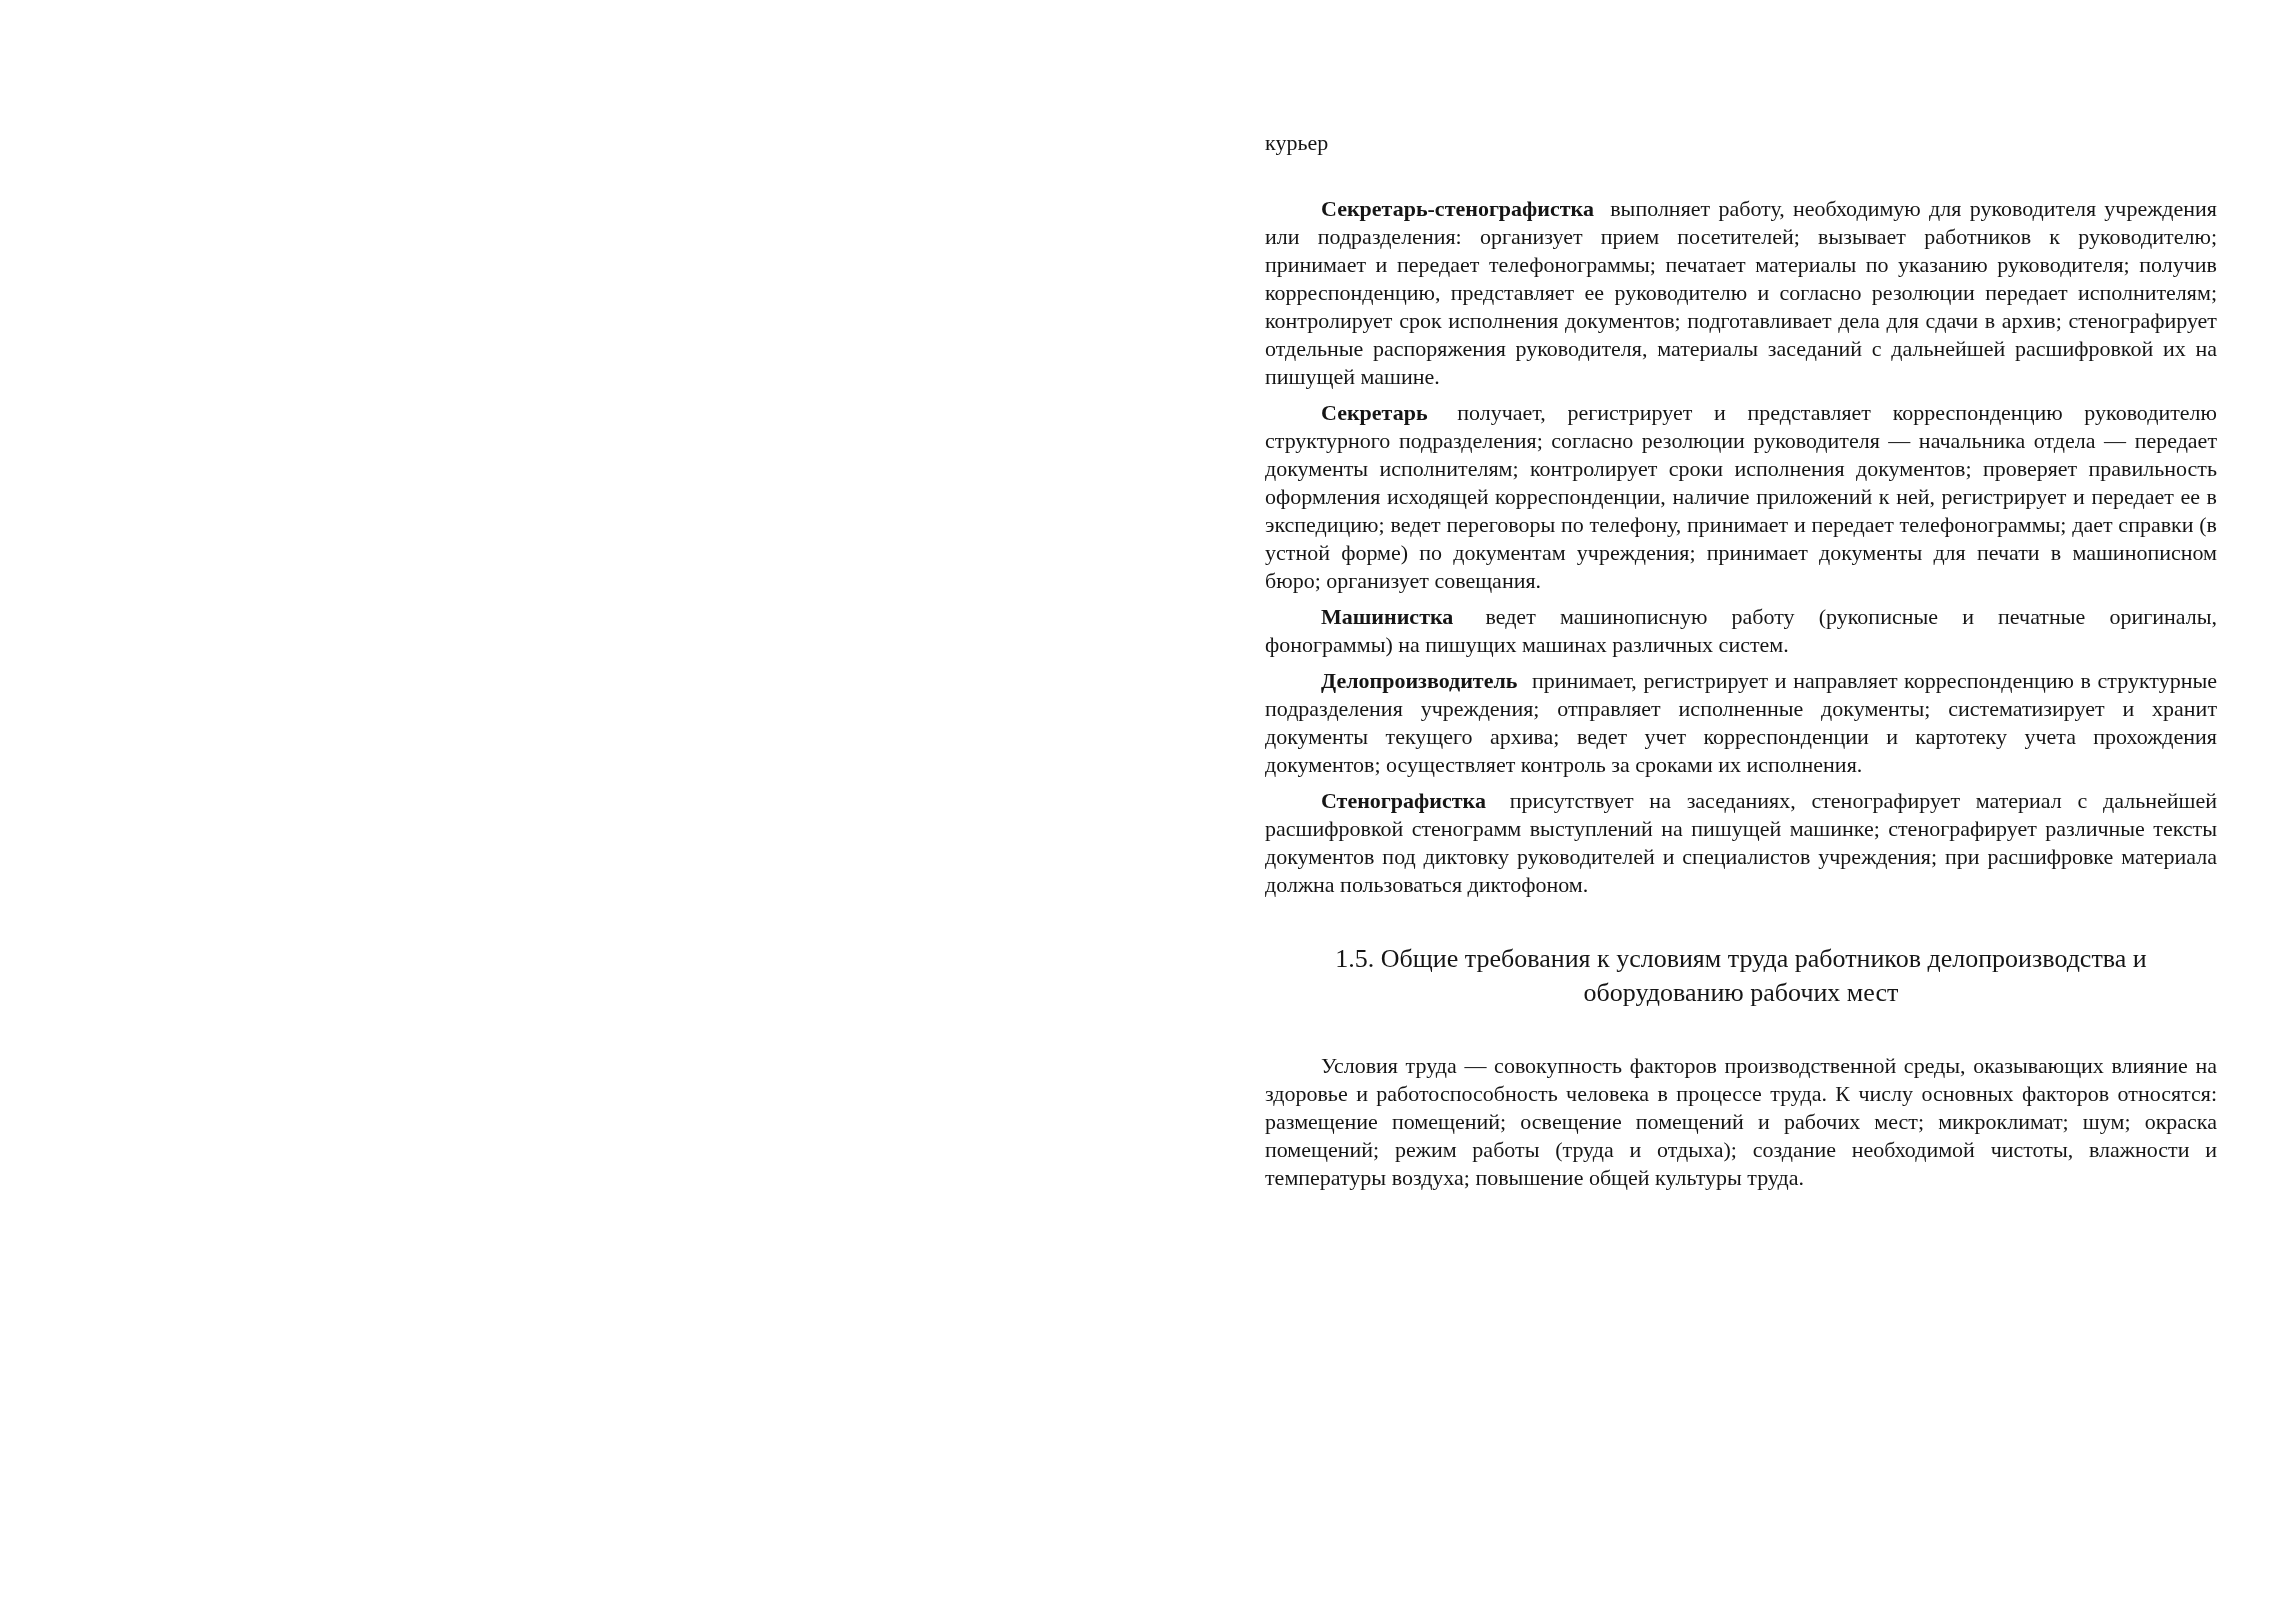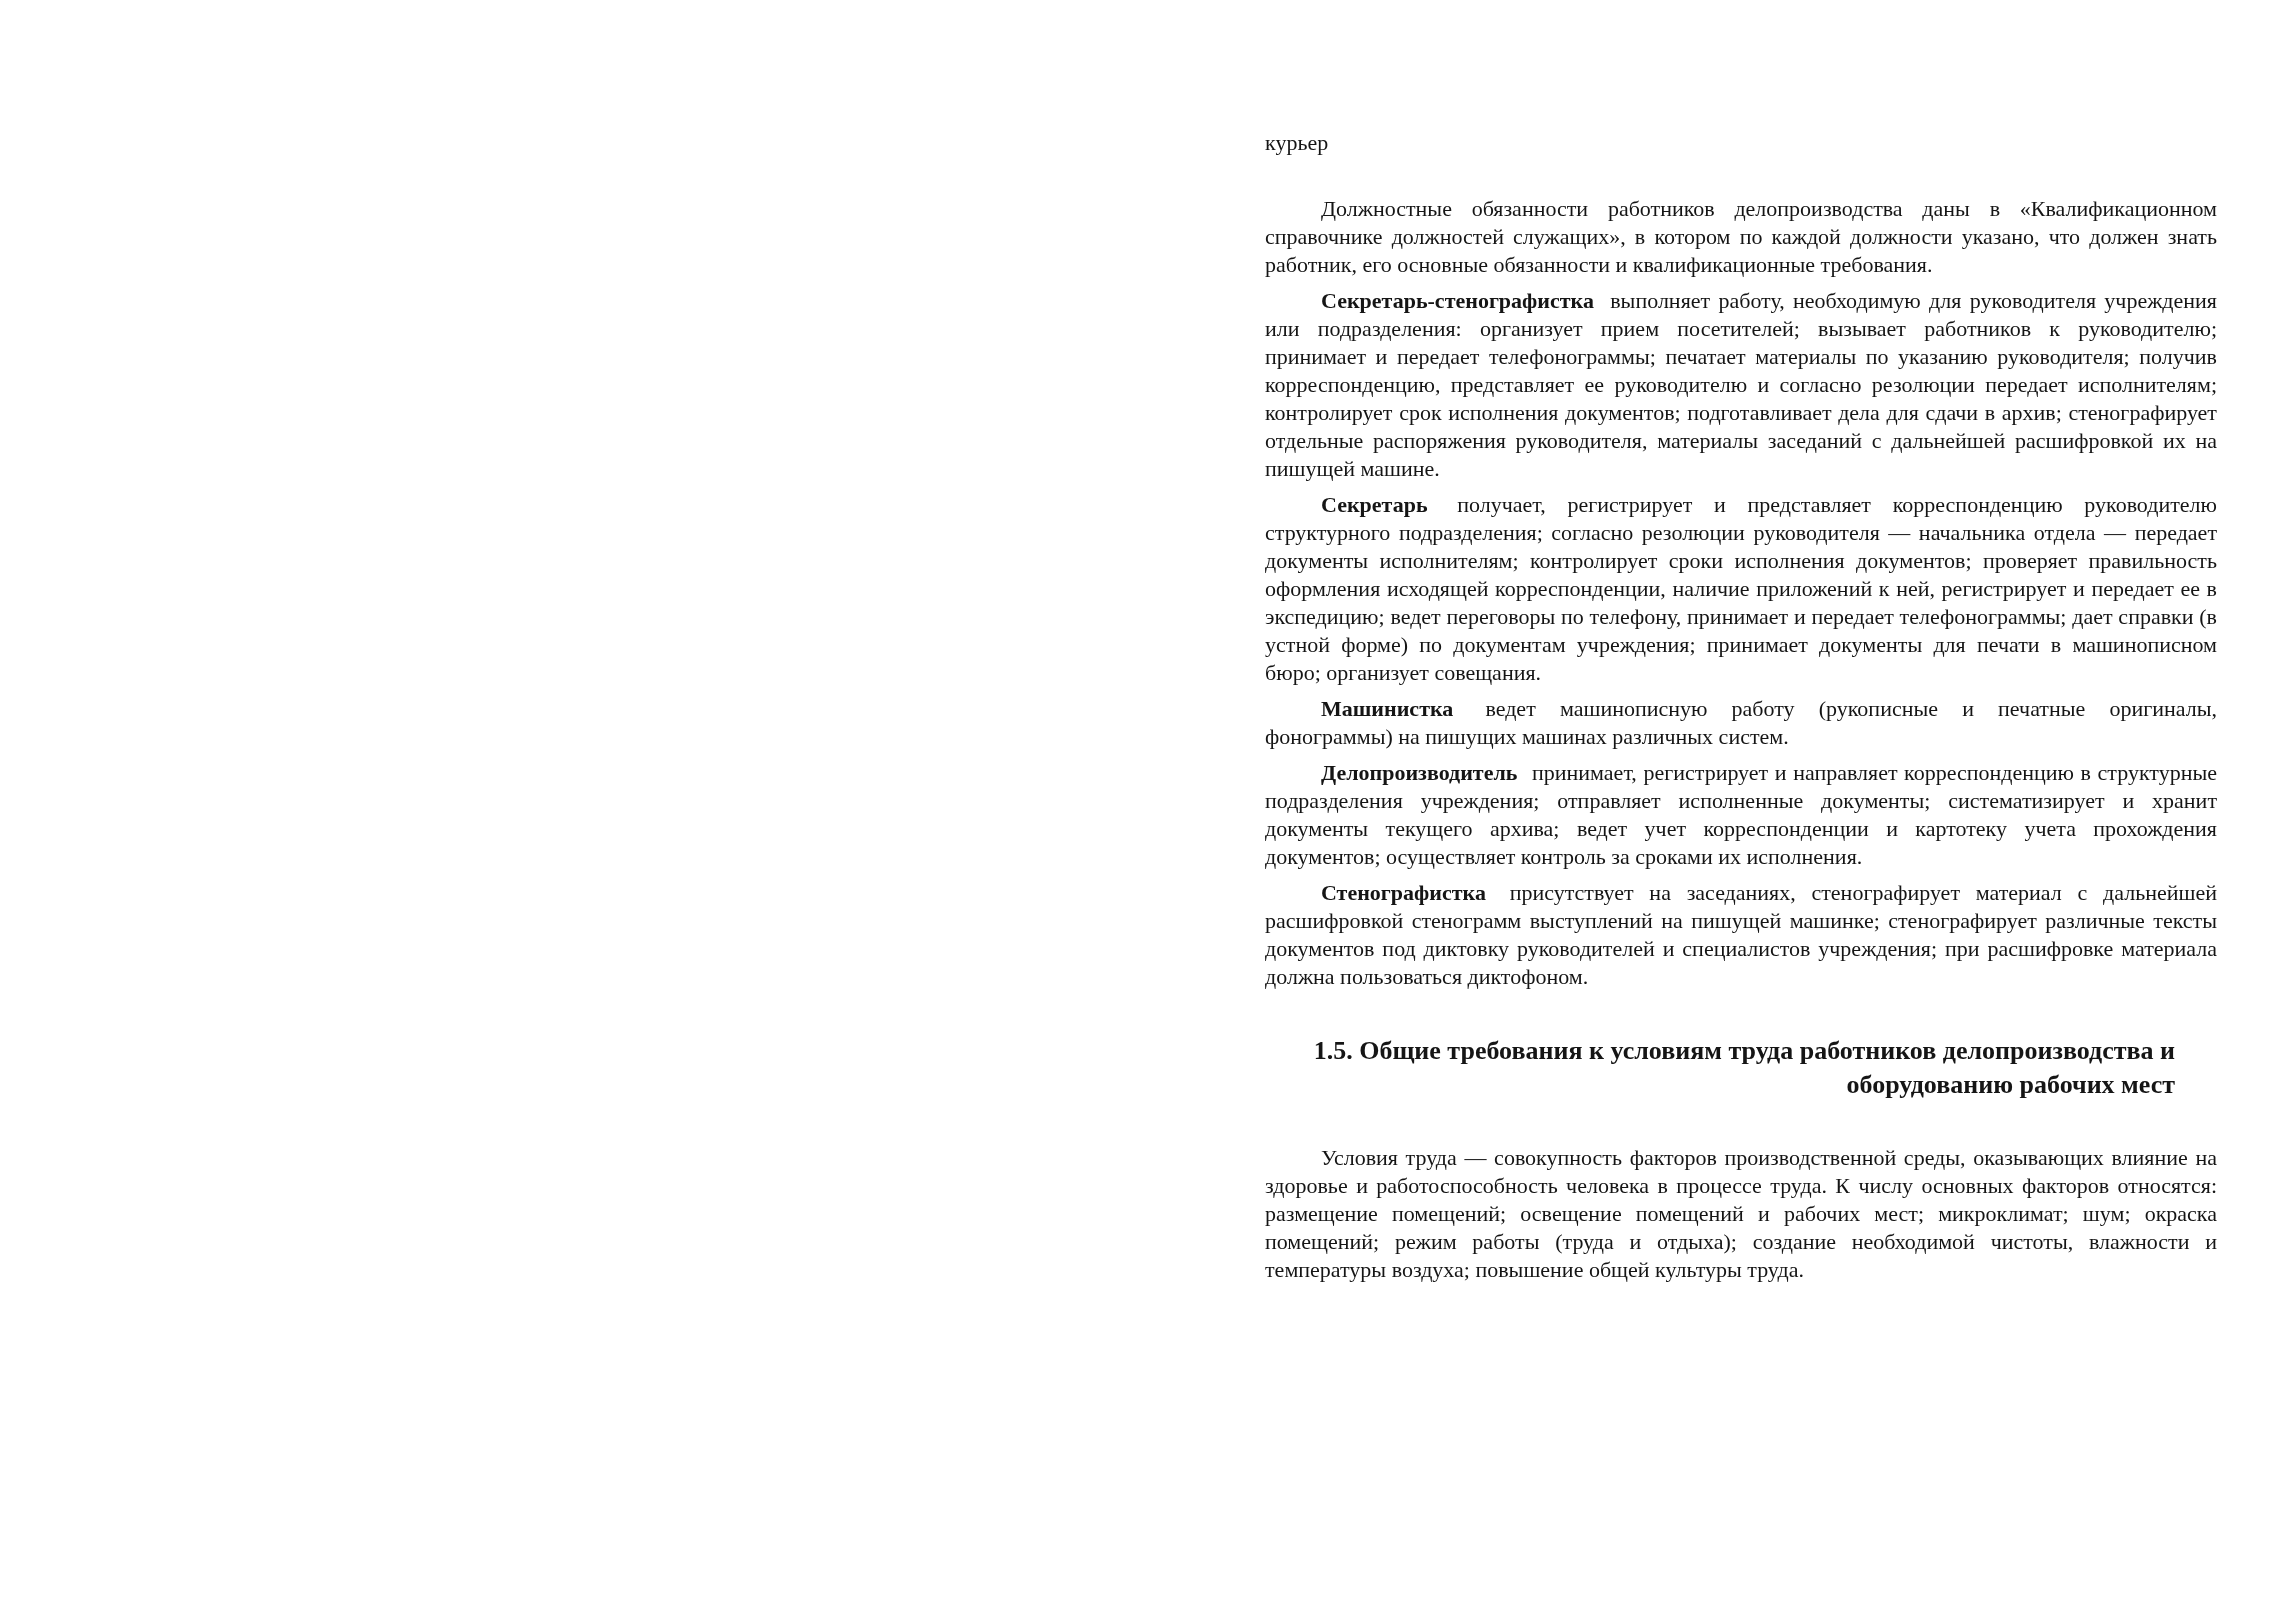--- a/index.html
+++ b/index.html
@@ -34,42 +34,41 @@
   .para {
     text-indent: 52px;
   }
   .lead {
     font-weight: bold;
     margin-top: 48px;
   }
   .heading {
     font-size: 26px;
     line-height: 34px;
-    font-weight: bold;
-    text-align: right;
+    font-weight: normal;
+    text-align: center;
     text-indent: 0;
     margin-top: 39px;
     margin-bottom: 38px;
     padding: 0 46px;
   }
   .page-num {
     text-align: right;
     margin-top: 29px;
     font-size: 22px;
   }
 </style>
 </head>
 <body>
 
 <div class="canvas">
   <div class="text-block">
 
     <p class="carry">курьер</p>
 
-    <p class="para"><span>Должностные обязанности работников делопроизводства   даны в «Квалификационном справочнике должностей служащих», в котором по каждой должности указано, что должен знать работник, его основные обязанности и квалификационные требования.</span></p>
 
     <p class="para"><span class="lead">Секретарь-стенографистка</span><span> выполняет работу, необходимую для руководителя учреждения или подразделения: организует прием посетителей; вызывает работников к руководителю; принимает и передает телефонограммы;  печатает материалы по указанию руководителя; получив корреспонденцию, представляет ее руководителю и согласно резолюции передает исполнителям; контролирует срок  исполнения документов; подготавливает дела для сдачи в архив; стенографирует отдельные распоряжения руководителя, материалы заседаний с дальнейшей расшифровкой   их на пишущей машине.</span></p>
 
     <p class="para"><span class="lead">Секретарь</span><span> получает, регистрирует и представляет корреспонденцию руководителю структурного подразделения; согласно резолюции руководителя — начальника отдела — передает документы исполнителям; контролирует сроки исполнения документов; проверяет правильность оформления исходящей корреспонденции, наличие приложений  к ней, регистрирует и передает ее в экспедицию; ведет переговоры по телефону, принимает и передает телефонограммы; дает справки (в устной форме) по документам учреждения; принимает   документы для печати в машинописном бюро; организует совещания.</span></p>
 
     <p class="para"><span class="lead">Машинистка</span><span> ведет машинописную работу (рукописные и печатные оригиналы, фонограммы) на пишущих машинах различных систем.</span></p>
 
     <p class="para"><span class="lead">Делопроизводитель</span><span> принимает, регистрирует и направляет корреспонденцию в структурные подразделения учреждения; отправляет исполненные документы; систематизирует и хранит документы текущего архива; ведет учет корреспонденции и картотеку учета прохождения документов; осуществляет контроль за сроками их исполнения.</span></p>
 
     <p class="para"><span class="lead">Стенографистка</span><span> присутствует на заседаниях, стенографирует материал с дальнейшей расшифровкой стенограмм   выступлений на пишущей машинке; стенографирует различные тексты документов под диктовку руководителей  и специалистов учреждения; при расшифровке материала должна пользоваться диктофоном.</span></p>

